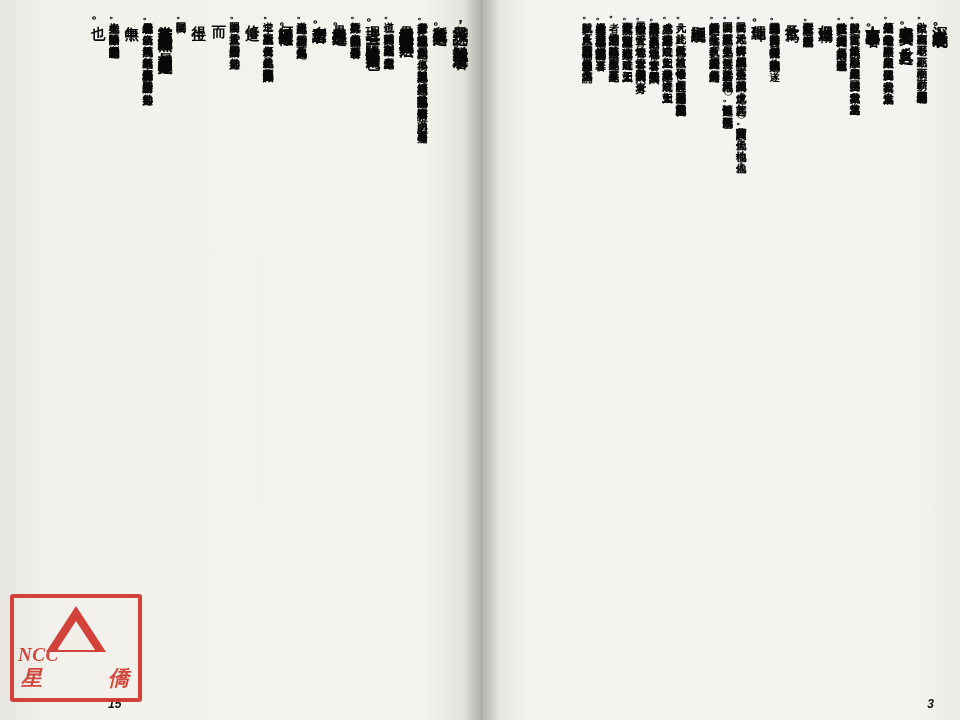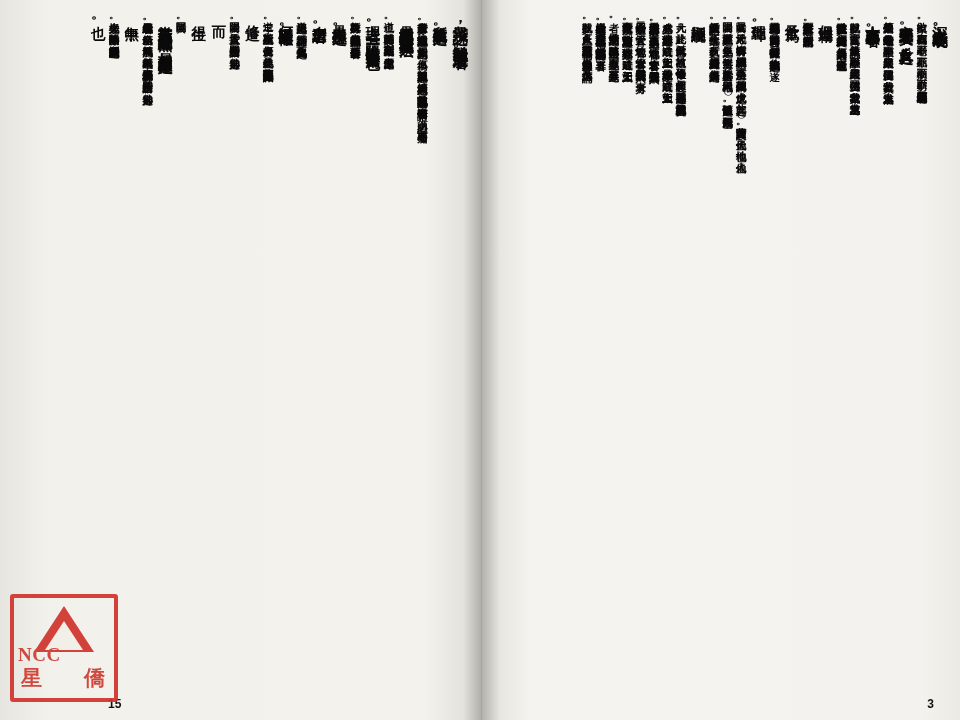--- a/index.html
+++ b/index.html
@@ -85,35 +85,37 @@
   .col.heading {
     font-size: 15.5px;
   }
   .page-number {
     position: absolute;
     bottom: 9px;
     font-family: "Liberation Sans", sans-serif;
     font-size: 12px;
     font-weight: 700;
     color: #111;
+    font-style: italic;
   }
   .page.left .page-number { left: 108px; }
   .page.right .page-number { right: 26px; }
 
   
   .stamp {
     position: absolute;
     left: 10px;
     bottom: 18px;
-    width: 108px;
+    width: 132px;
     height: 108px;
     border: 4px solid #d0342c;
     box-sizing: border-box;
     border-radius: 3px;
     opacity: 0.92;
+    font-style: italic;
   }
   .stamp .tri {
     position: absolute;
     left: 50%;
     top: 8px;
     transform: translateX(-50%);
     width: 0;
     height: 0;
     border-left: 30px solid transparent;
     border-right: 30px solid transparent;

